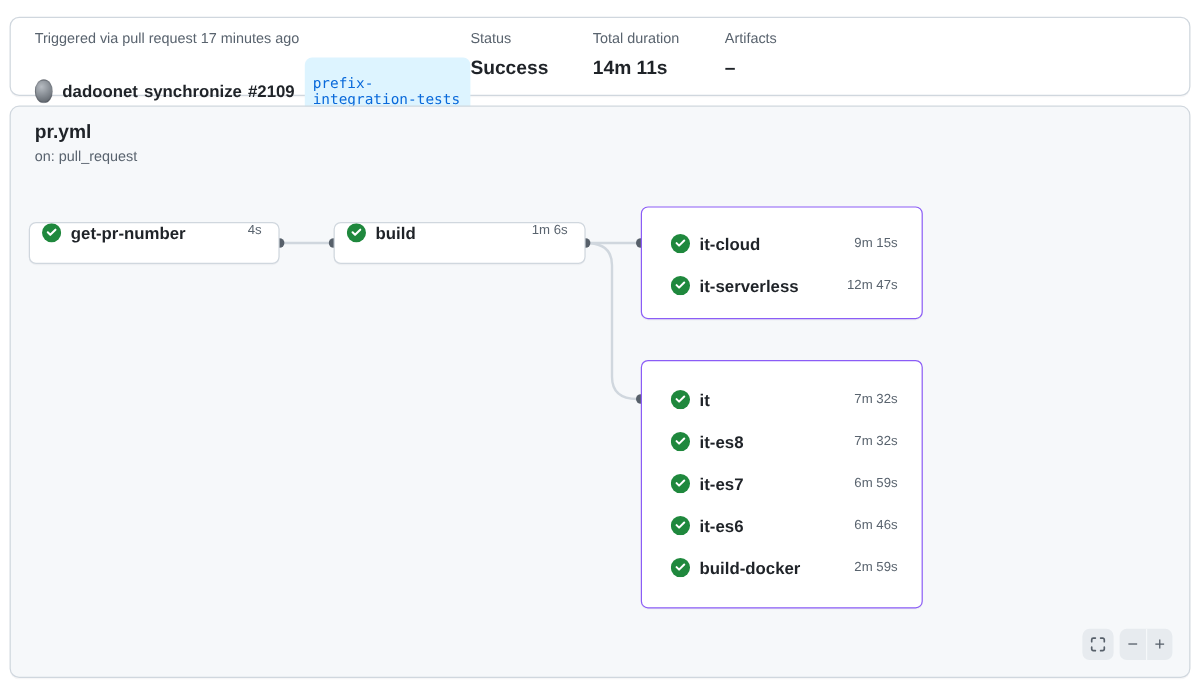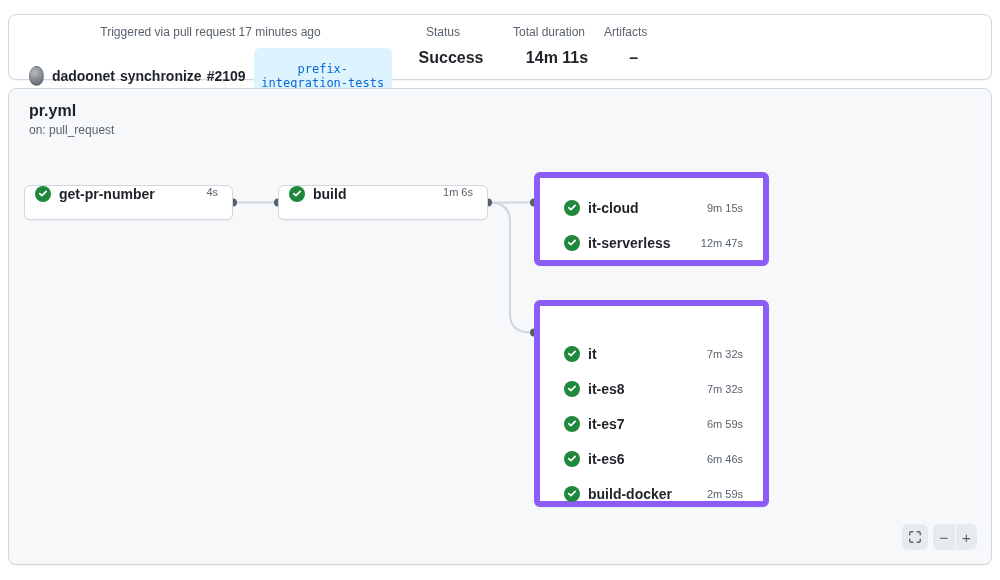--- a/index.html
+++ b/index.html
@@ -2,54 +2,54 @@
 <html><head>
 <meta charset="utf-8">
 <style>
   * { margin:0; padding:0; box-sizing:border-box; }
   html,body { width:1000px; height:580px; background:#ffffff;
     font-family:"Liberation Sans","DejaVu Sans",sans-serif; color:#1f2328; }
   .card { position:absolute; left:8px; width:984px; background:#fff;
     border:1px solid #d0d7de; border-radius:8px; box-shadow:0 1px 0 rgba(31,35,40,0.04); }
 
   
-  .summary { top:14px; height:66px; display:flex; padding:10px 20px;text-align:center; }
+  .summary { top:14px; height:66px; display:flex; padding:10px 20px; }
   .muted { color:#59636e; font-size:12px; line-height:15px; }
   .trigger-col { width:363px; }
   .actor-line { margin-top:8px; display:flex; align-items:center; }
   .avatar { width:20px; height:20px; border-radius:50%; margin-right:8px;
     background:radial-gradient(circle at 35% 30%, #b7bcc2 0%, #8a9097 45%, #565c63 100%);
     border:1px solid rgba(31,35,40,0.15); }
   .actor-line b { font-size:14px; font-weight:700; }
   .actor-line .ev { font-size:14px; font-weight:700; margin:0 5px; }
   .branch-badge { margin-left:8px; font-family:"DejaVu Sans Mono","Liberation Mono",monospace;
     font-size:12px; color:#0969da; background:#ddf4ff; border-radius:6px; padding:14px 7px; }
   .meta-col-status { width:102px; }
   .meta-col-duration { width:110px; }
-  .meta-value { margin-top:8px; font-size:16px; font-weight:700; line-height:20px;margin-left:16px; }
+  .meta-value { margin-top:8px; font-size:16px; font-weight:700; line-height:20px; }
 
   
   .workflow { top:88px; height:477px; background:#f6f8fa; overflow:hidden; }
   .wf-title { position:absolute; left:20px; top:13px; font-size:16px; font-weight:700; }
   .wf-trigger { position:absolute; left:20px; top:34px; }
 
   .edges { position:absolute; left:0; top:0; pointer-events:none; }
 
   .node { position:absolute; height:35px; background:#fff; border:1px solid #d0d7de;
     border-radius:6px; display:flex; align-items:flex-start; padding:0 14px 0 10px;
     box-shadow:0 1px 0 rgba(31,35,40,0.04); cursor:pointer; }
   .node-get-pr { left:15px; top:96px; width:209px; }
   .node-build  { left:269px; top:96px; width:210px; }
   .job-name { font-size:14px; font-weight:700; margin-left:8px; }
   .dur { margin-left:auto; font-size:11px; color:#59636e; white-space:nowrap; }
 
   .group { position:absolute; left:525px; width:235px; background:#fff;
-    border:6px solid #8b5cf6; border-radius:6px; box-shadow:0 1px 0 rgba(31,35,40,0.04); }
+    border:1px solid #8b5cf6; border-radius:6px; box-shadow:0 1px 0 rgba(31,35,40,0.04); }
   .group-1 { top:83px;  height:94px;  padding:12px 0; }
-  .group-2 { top:211px; height:207px; padding:30px 0; }
+  .group-2 { top:211px; height:207px; padding:14px 0; }
   .grow { height:35px; display:flex; align-items:center; padding:0 20px 0 24px; cursor:pointer; }
 
   .check { width:16px; height:16px; flex:none; display:block; }
 
   
   .controls { position:absolute; right:14px; bottom:14px; display:flex; align-items:center; gap:5px; }
   .ctrl-btn { width:26px; height:26px; border:none; border-radius:6px; background:#e7ebef;
     display:flex; align-items:center; justify-content:center; cursor:pointer; padding:0; }
   .zoom-group { display:flex; height:26px; border-radius:6px; overflow:hidden; background:#e7ebef; }
   .zoom-btn { width:22px; height:26px; border:none; background:transparent; cursor:pointer;

